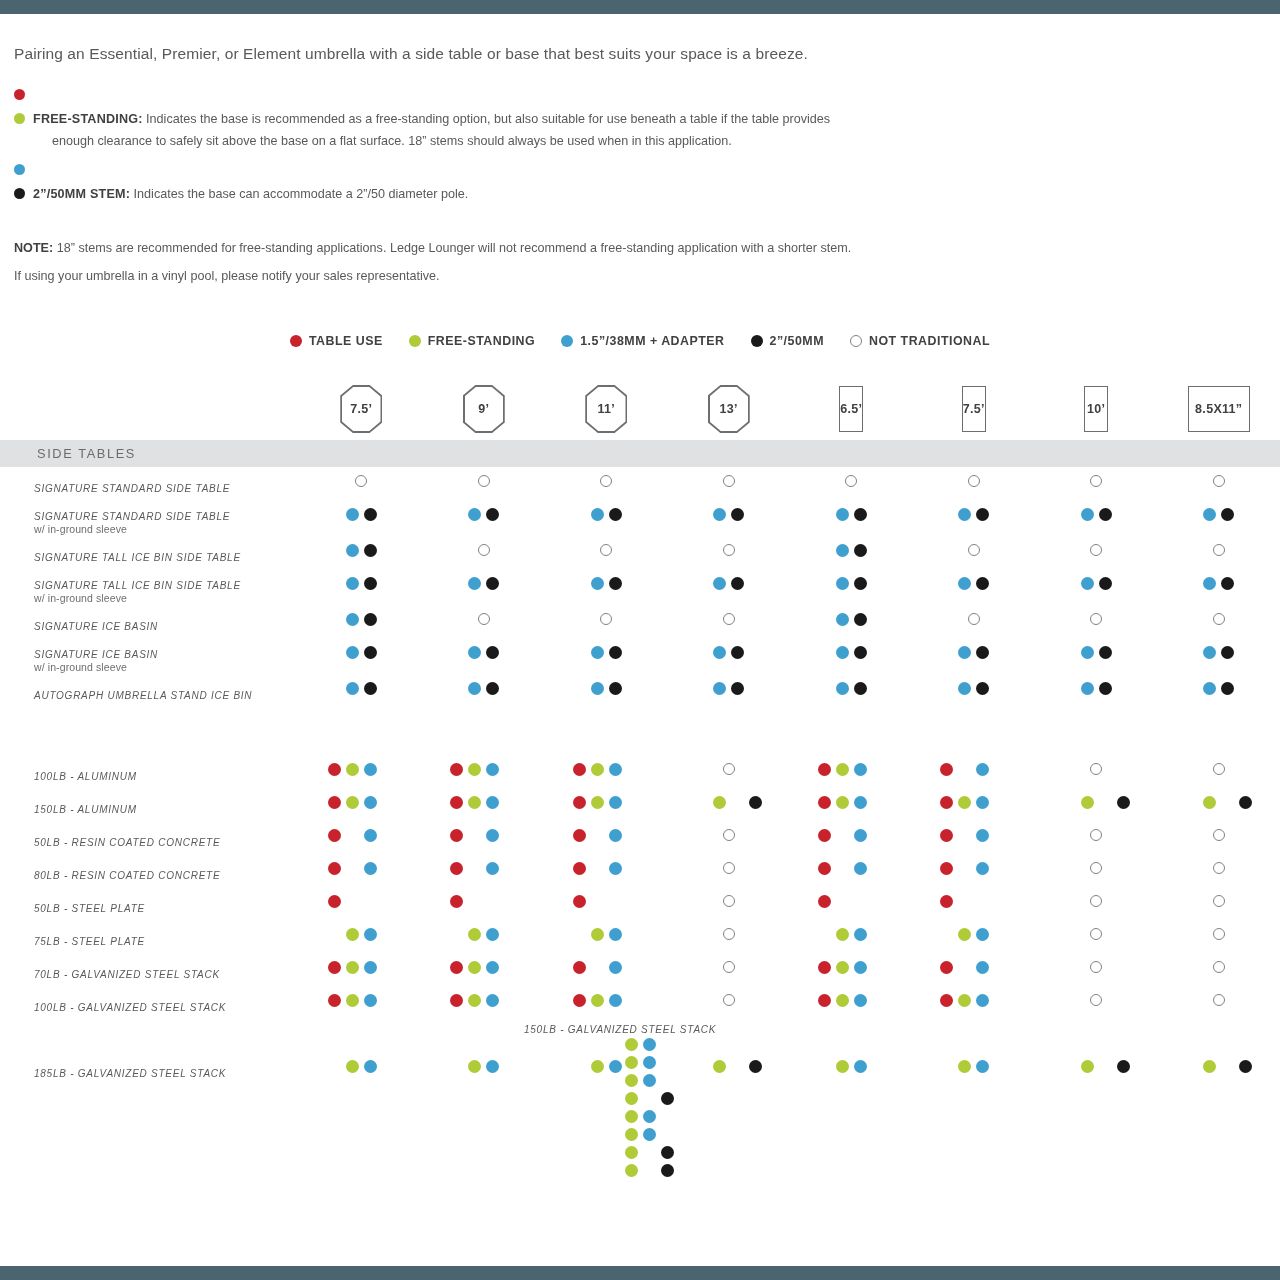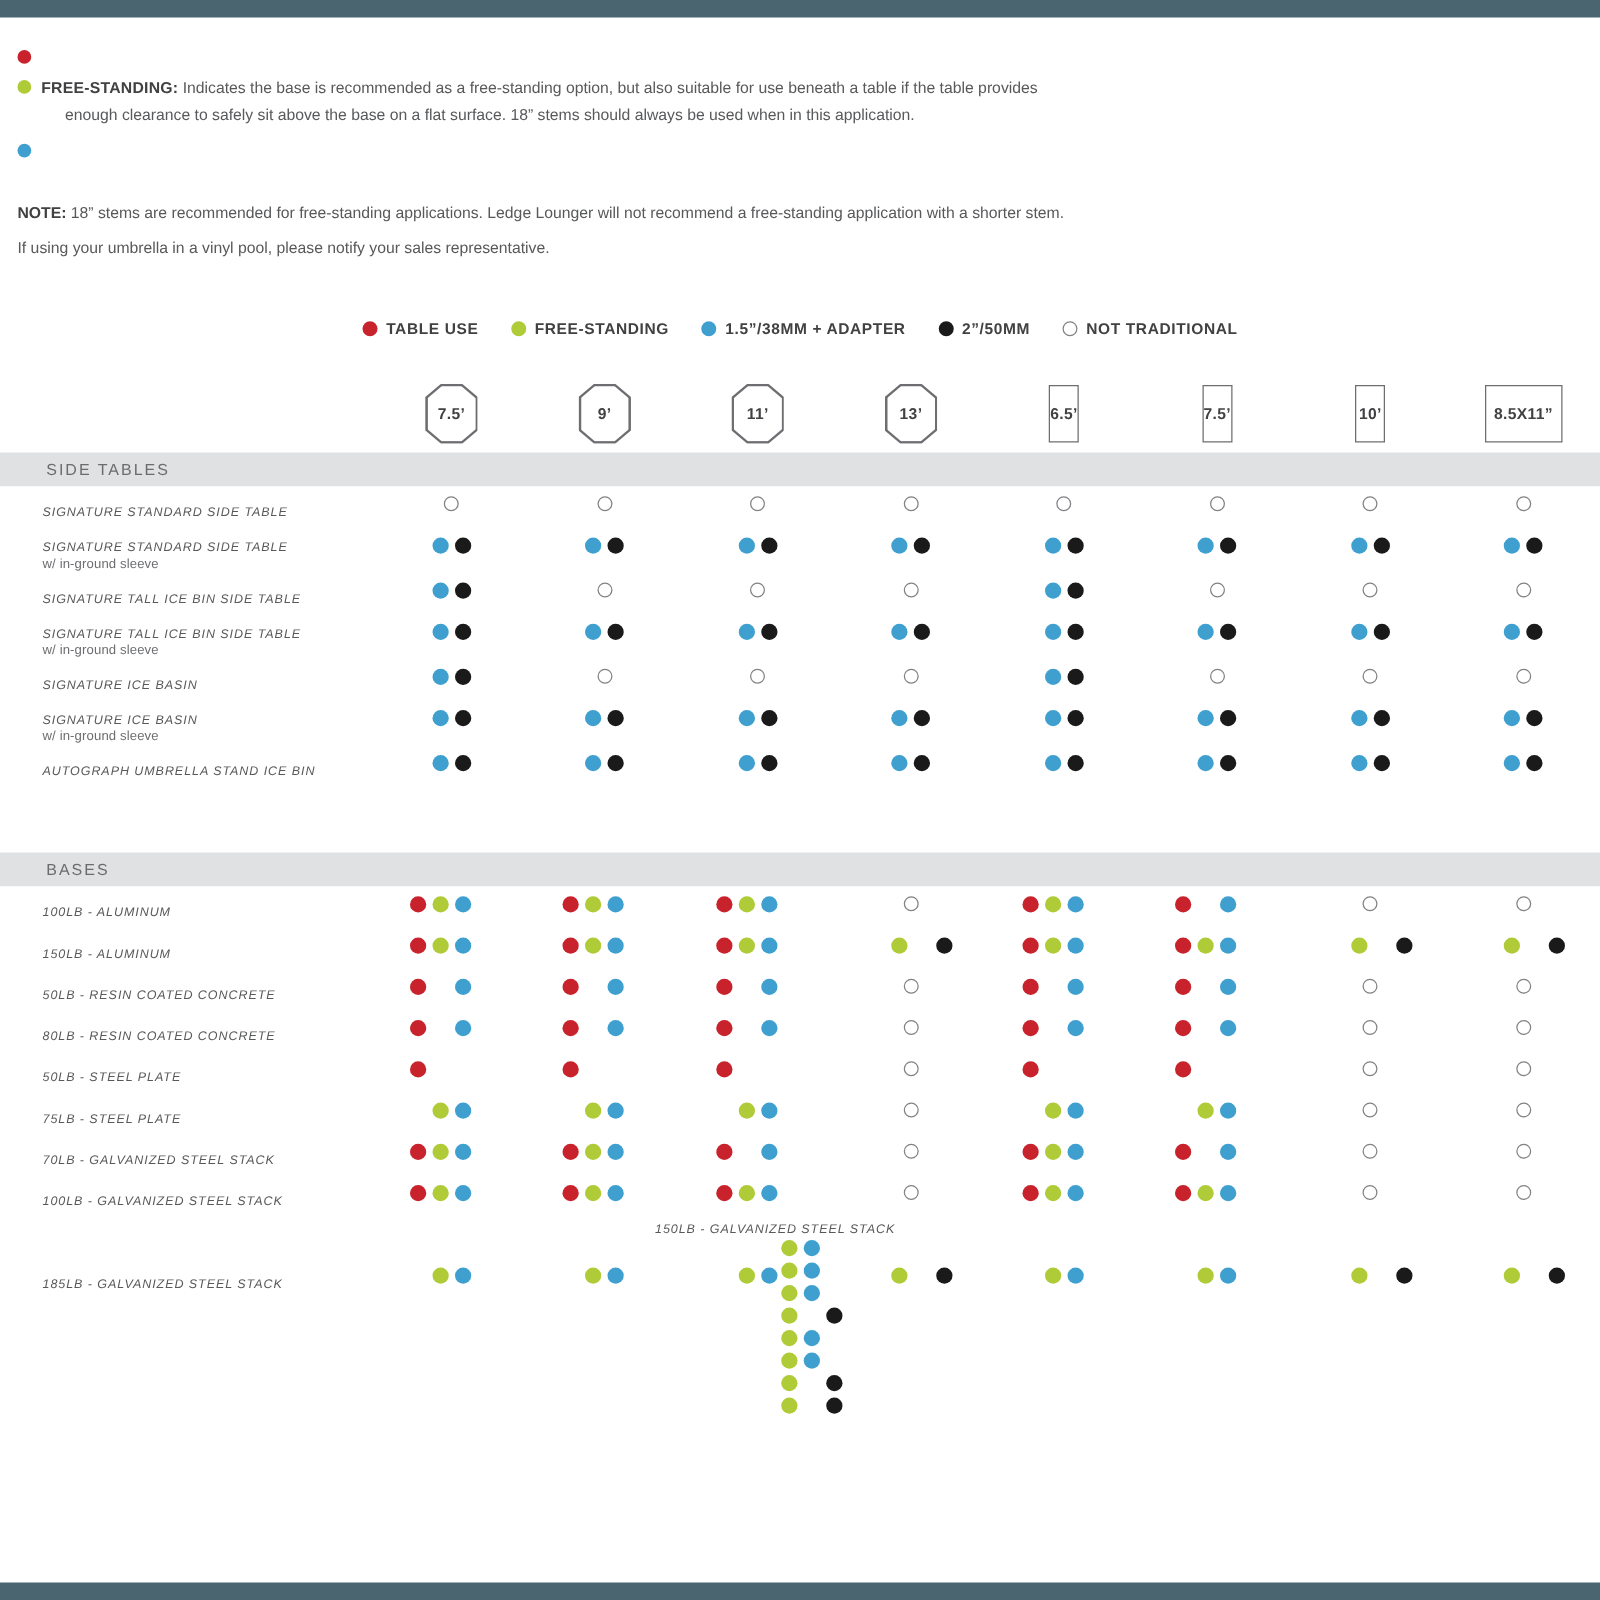--- a/index.html
+++ b/index.html
@@ -97,31 +97,36 @@
   .slot i.none { background:transparent; }
 </style>
 </head>
 <body>
 
 <div class="bar-top"></div>
 <div class="bar-bottom"></div>
 
 <div class="page">
 
+  <p class="subtitle">Pairing an Essential, Premier, or Element umbrella with a side table or base that best suits your space is a breeze.</p>
 
   <div class="legend-list">
       <div class="legend-row">
         <span class="dot" style="background:#c8232c"></span>
       </div>
       <div class="legend-row">
         <span class="dot" style="background:#afcb37"></span>
         <span class="txt"><b>FREE-STANDING:</b><span> Indicates the base is recommended as a free-standing option, but also suitable for use beneath a table if the table provides</span><div class="legend-cont">enough clearance to safely sit above the base on a flat surface. 18” stems should always be used when in this application.</div></span>
       </div>
       <div class="legend-row">
         <span class="dot" style="background:#3fa0d0"></span>
+      </div>
+      <div class="legend-row">
+        <span class="dot" style="background:#1a1a1a"></span>
+        <span class="txt"><b>2”/50MM STEM:</b><span> Indicates the base can accommodate a 2”/50 diameter pole.</span></span>
       </div>
     </div>
 
   <div class="note">
     <div>
       <b>NOTE:</b><span> 18” stems are recommended for free-standing applications. Ledge Lounger will not recommend a free-standing application with a shorter stem.</span>
     </div>
     <div>If using your umbrella in a vinyl pool, please notify your sales representative.</div>
   </div>
 
@@ -730,23 +735,20 @@
               <span class="slot">
                 <i style="background:#3fa0d0"></i>
               </span>
               <span class="slot">
                 <i style="background:#1a1a1a"></i>
               </span>
             </div>
           </div>
         </div>
         <div class="spacer"></div>
-        <div class="section-head">
-          <span>BASES</span>
-        </div>
         <div class="trow" style="height: 33px;">
           <div class="rowlabel">
             <div class="main">100LB - ALUMINUM</div>
           </div>
           <div class="cell">
             <div class="slots">
               <span class="slot">
                 <i style="background:#c8232c"></i>
               </span>
               <span class="slot">

